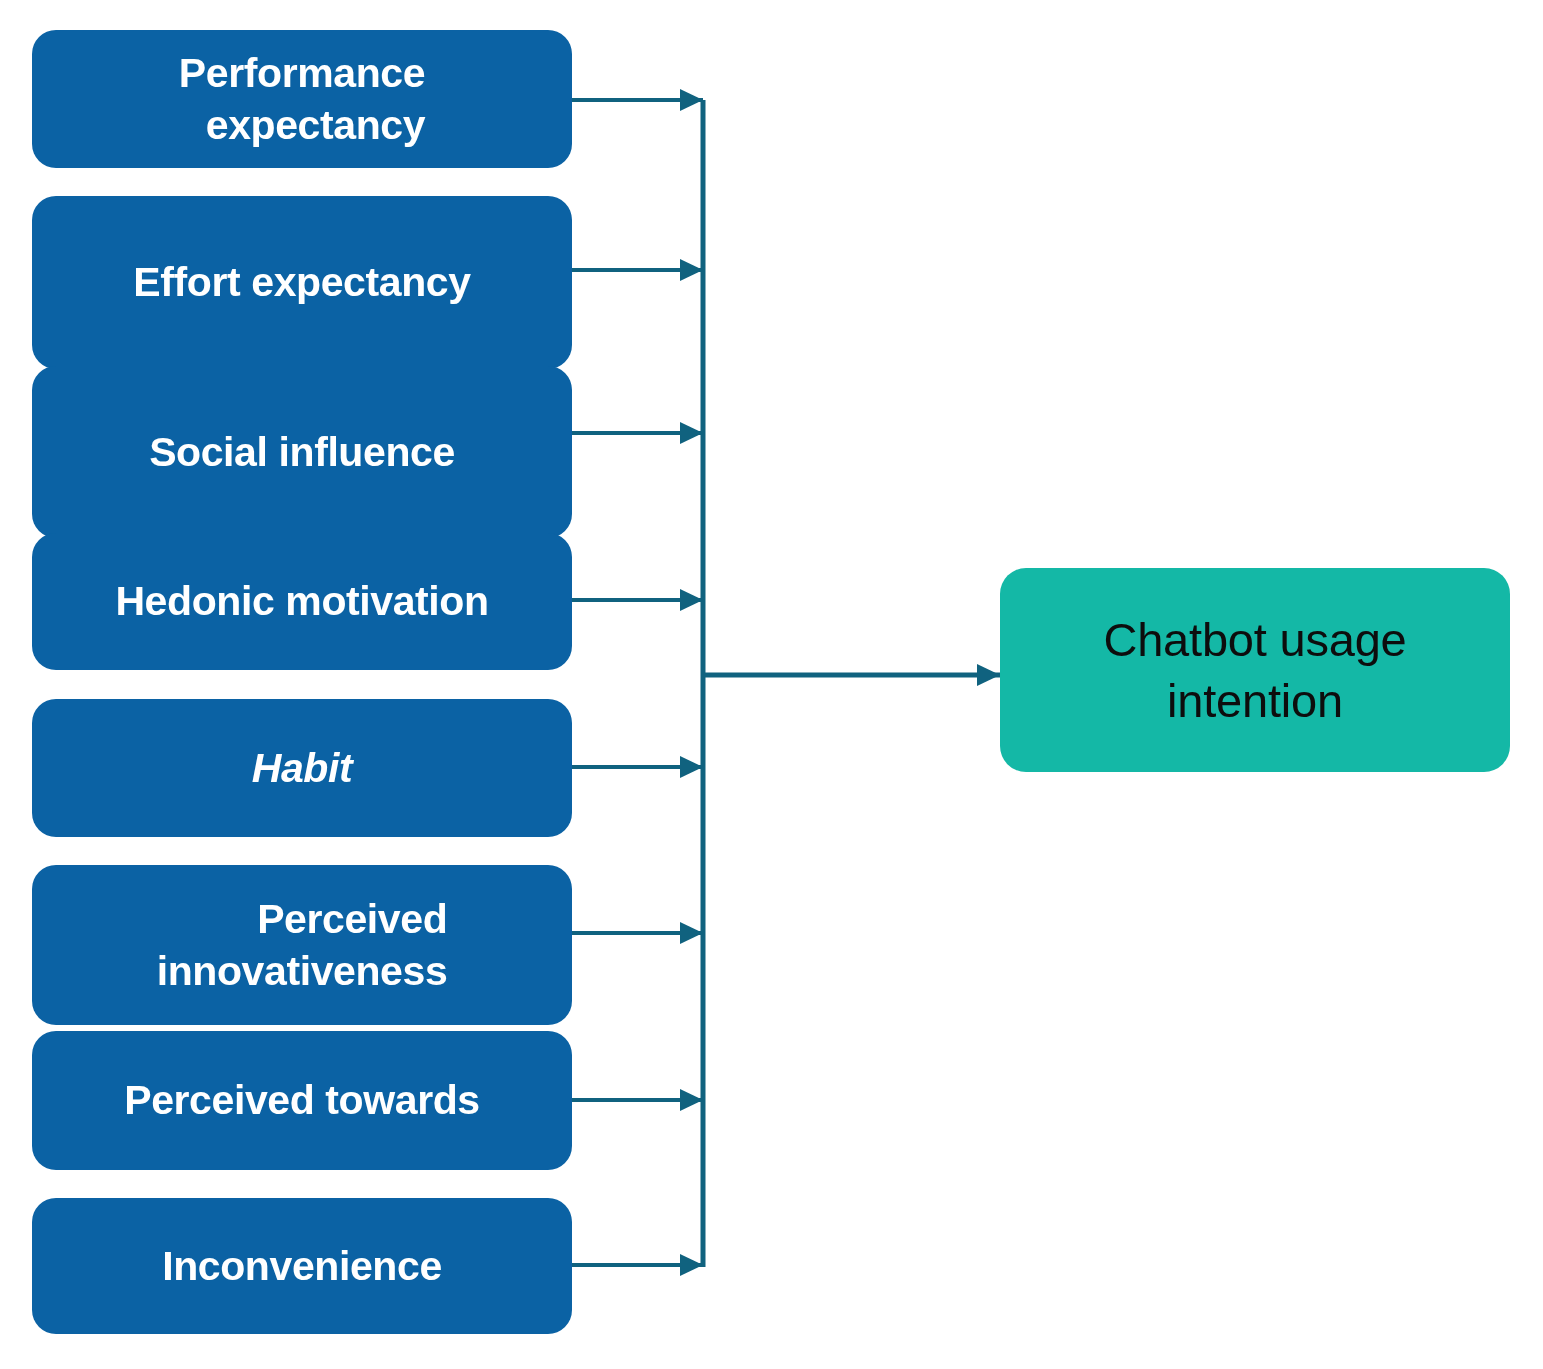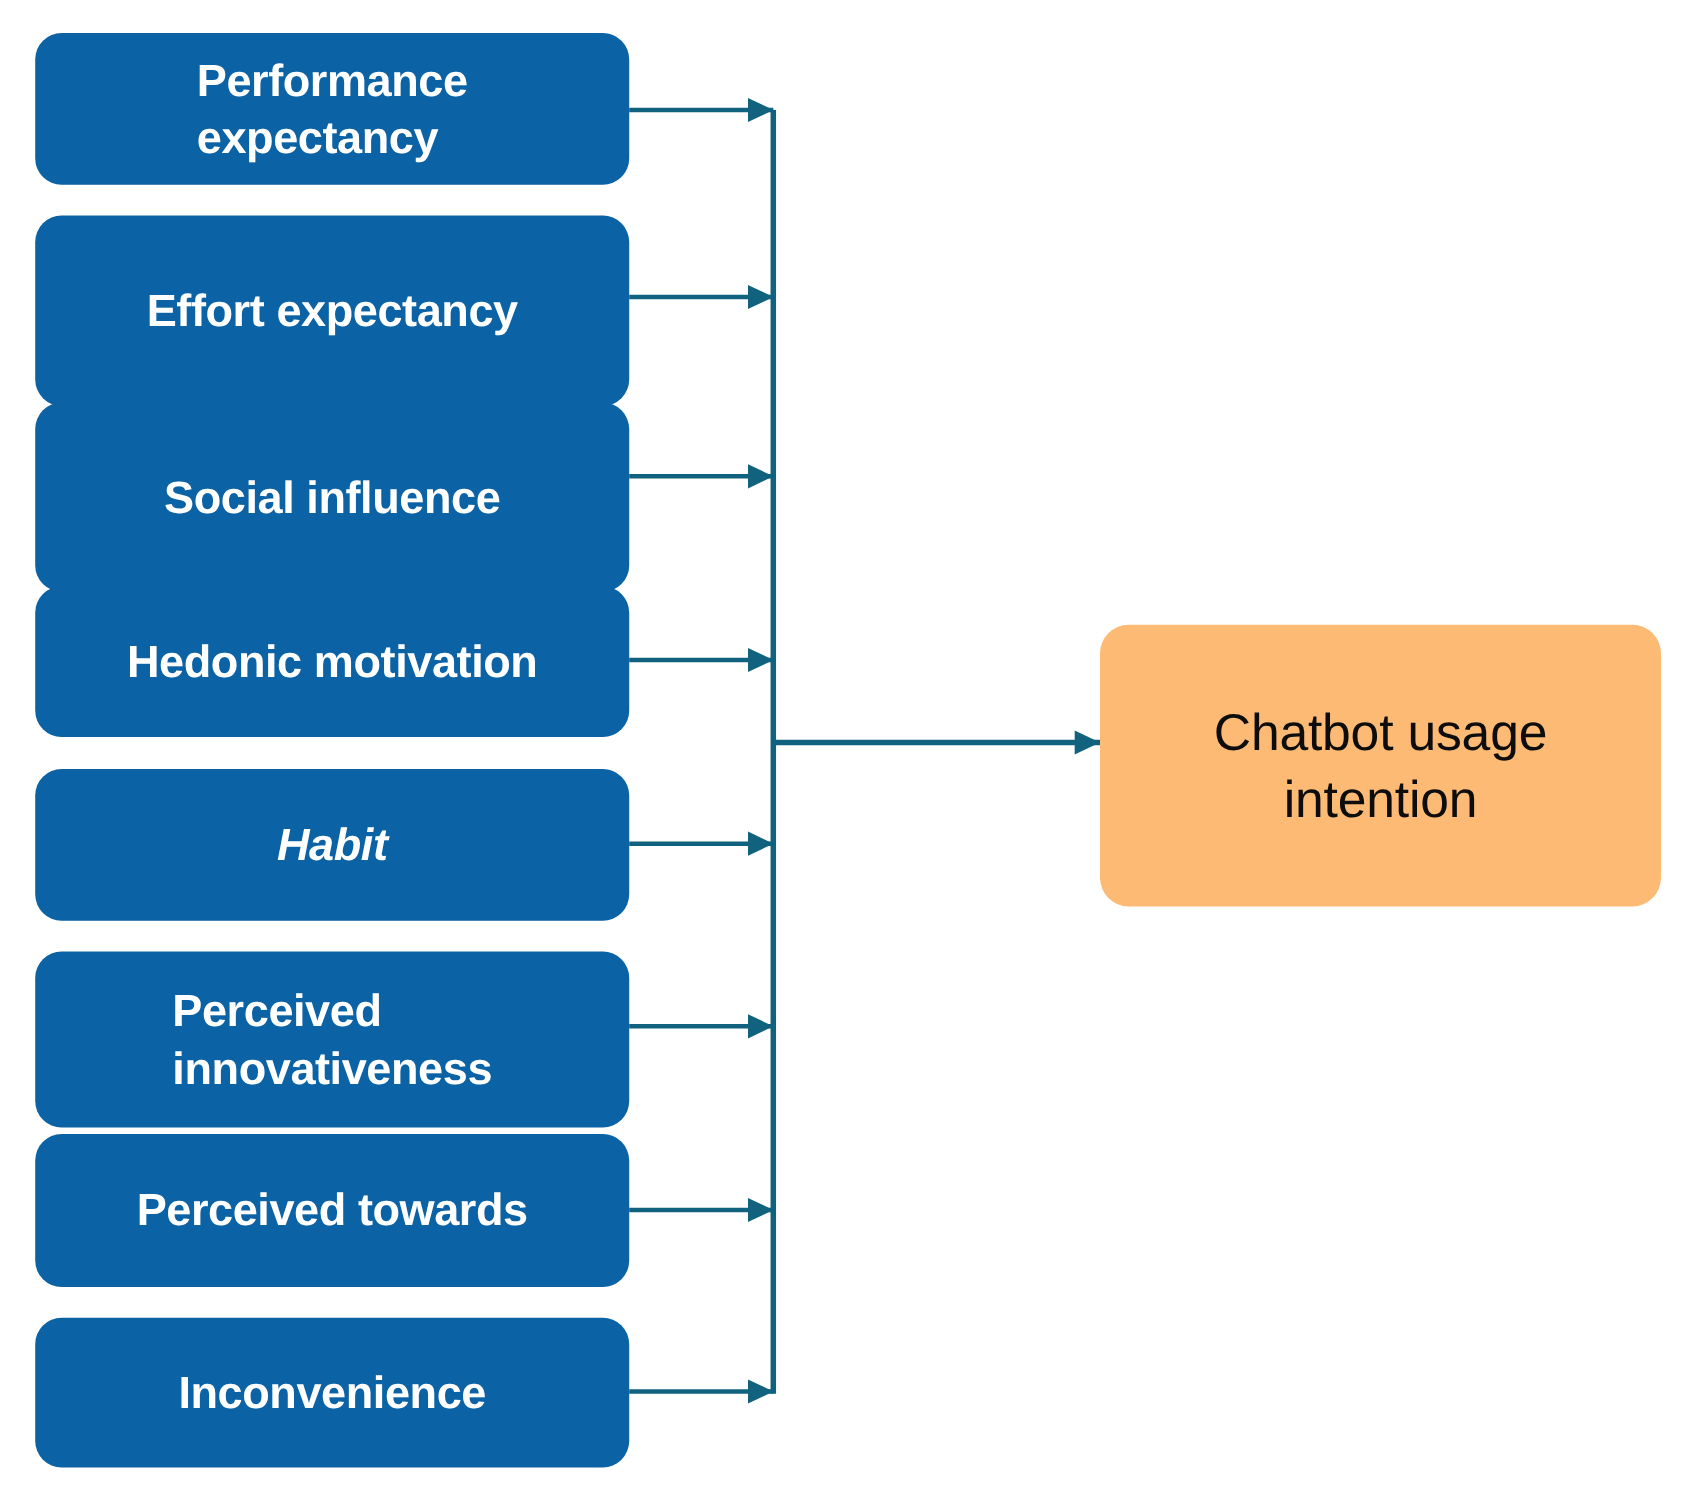--- a/index.html
+++ b/index.html
@@ -27,34 +27,34 @@
     align-items: center;
     justify-content: center;
     box-sizing: border-box;
     padding: 4px 14px;
   }
   .antecedent-label {
     color: #ffffff;
     font-size: 41px;
     line-height: 1.27;
     font-weight: 600;
-    text-align: left;
+    text-align: right;
     letter-spacing: -0.4px;
     white-space: pre-line;
     font-family: "Liberation Sans", "DejaVu Sans", sans-serif;
   }
 
   
   .outcome {
     position: absolute;
     left: 1000px;
     top: 568px;
     width: 510px;
-    height: 256px;
-    background: #fdba74;
+    height: 204px;
+    background: #14b8a6;
     border-radius: 26px;
     display: flex;
     align-items: center;
     justify-content: center;
     box-sizing: border-box;
     padding: 4px 22px;
   }
   .outcome-label {
     color: #0d0d0d;
     font-size: 47px;

